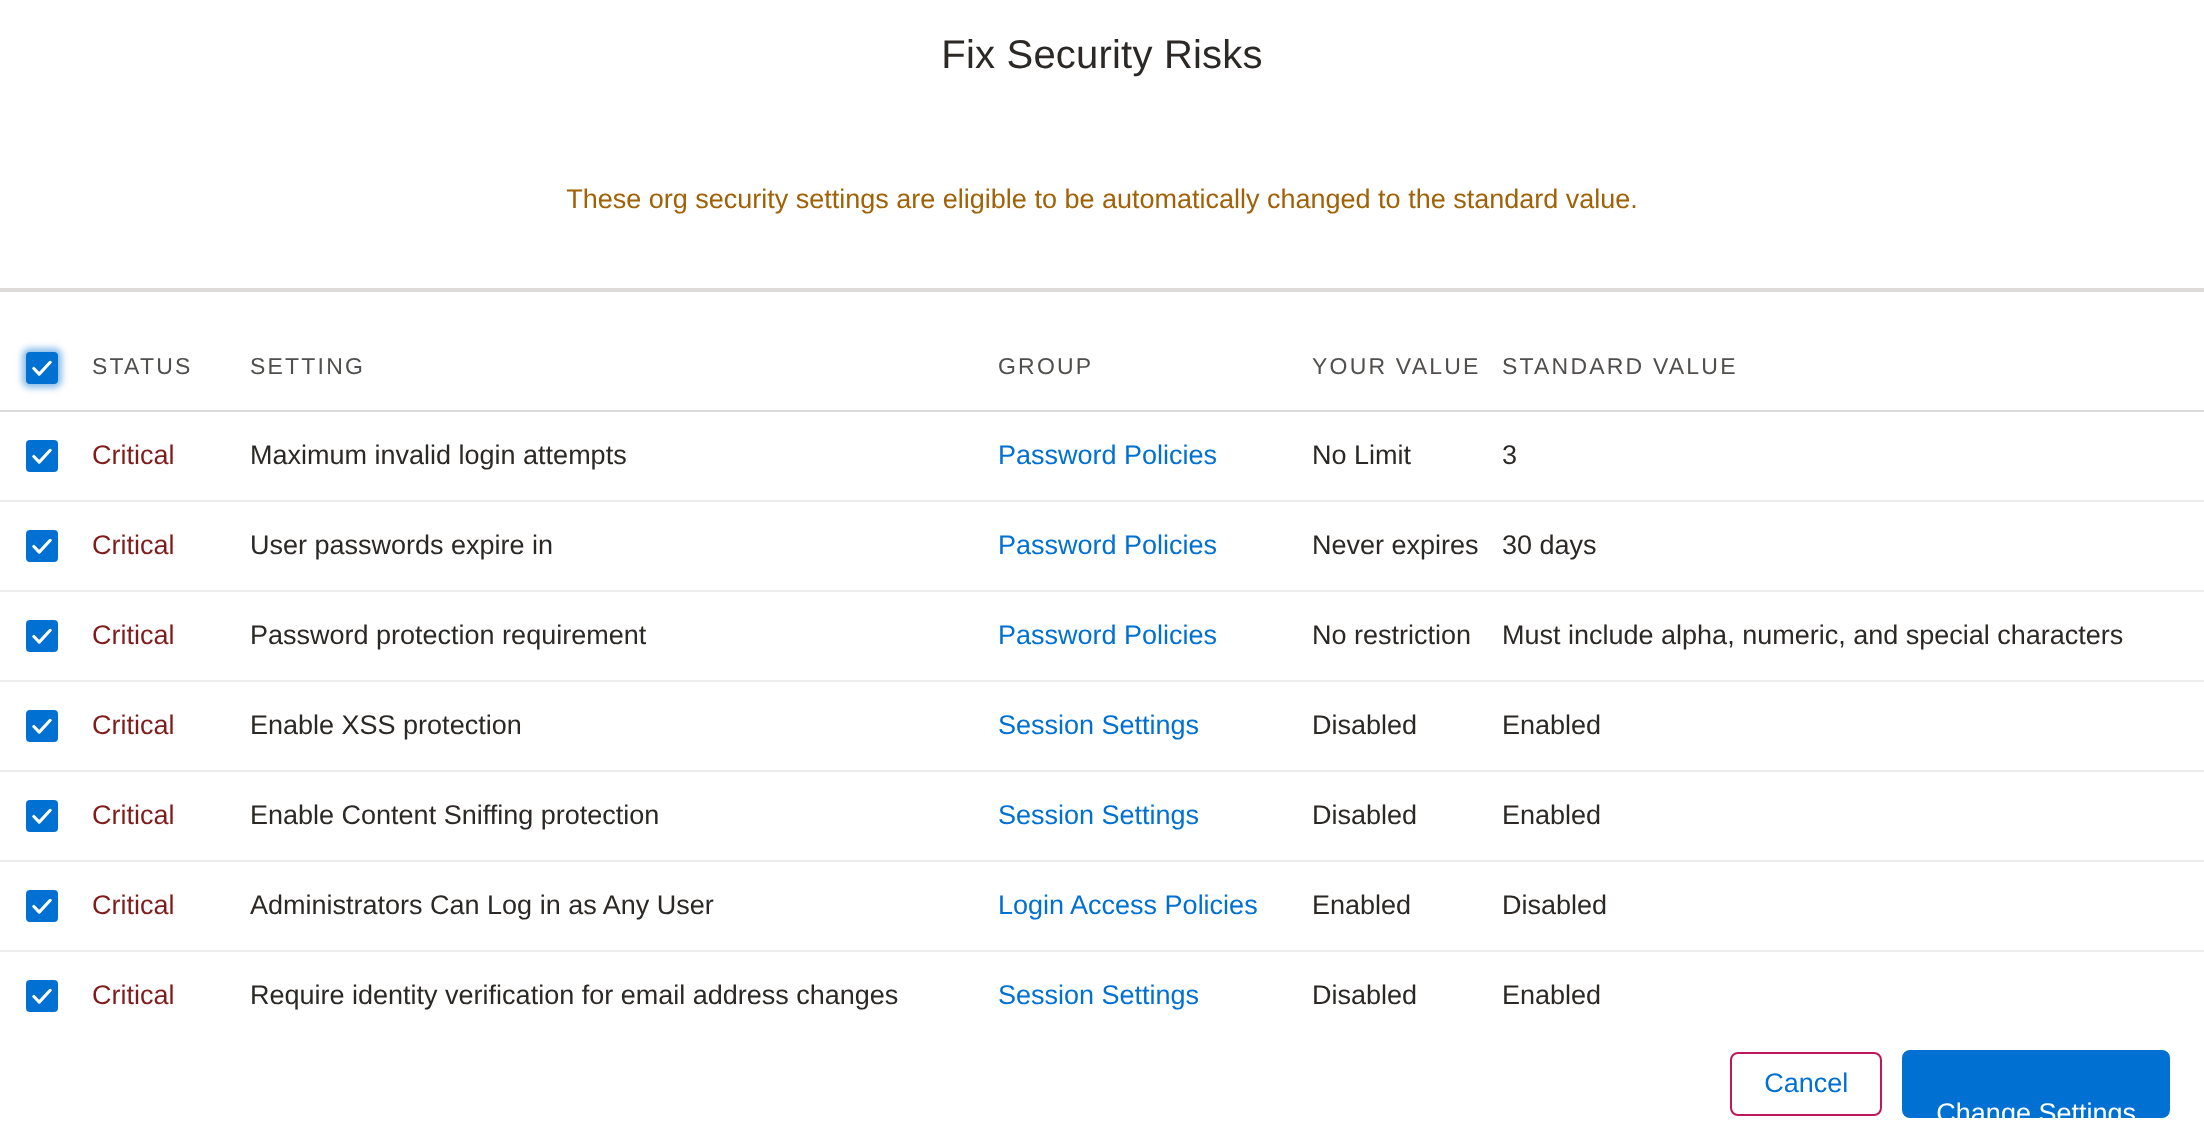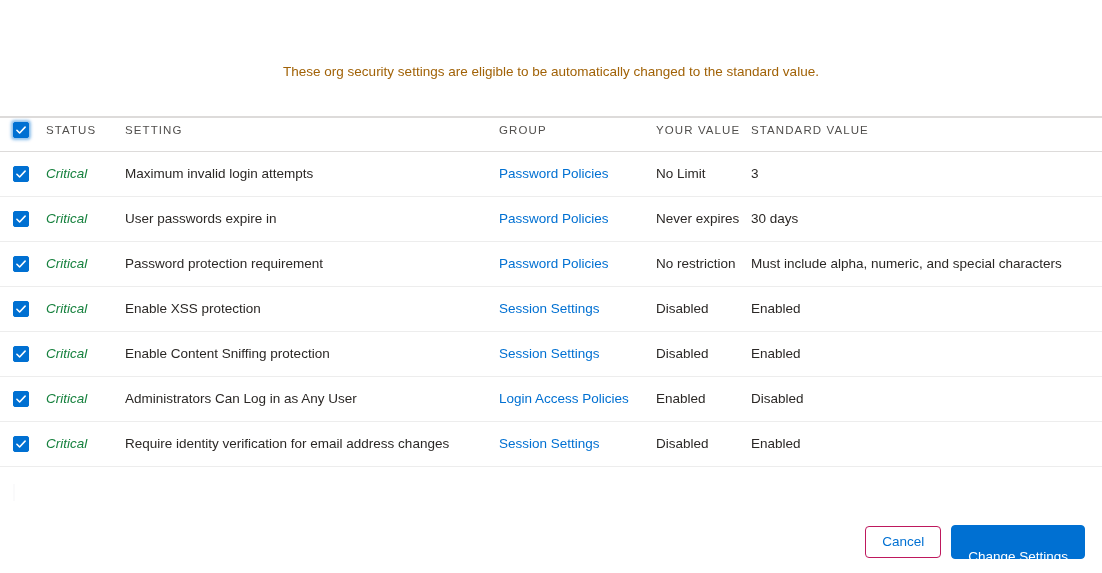--- a/index.html
+++ b/index.html
@@ -70,40 +70,40 @@
   col.c-your   { width: 95px; }
   col.c-std    { width: 351px; }
 
   thead th {
     text-align: left;
     font-weight: 400;
     font-size: 11.5px;
     letter-spacing: 1.1px;
     color: #514f4d;
     text-transform: uppercase;
-    padding: 4px 0 13px 0;
+    padding: 30px 0 13px 0;
     border-bottom: 1px solid #dddbda;
     vertical-align: middle;
     white-space: nowrap;
   }
   thead th.th-check { padding-left: 0; }
 
   tbody td {
     padding: 13px 0 13px 0;
     border-bottom: 1px solid #ededed;
     vertical-align: middle;
     color: #2b2826;
     line-height: 18px;
     font-size: 13.5px;
     white-space: nowrap;
   }
   tbody tr:last-child td { border-bottom: 1px solid #ededed; }
 
   .cell-check { text-align: left; }
-  .status-critical { color: #15803d; font-style: italic; }
+  .status-critical { color: #7f1d1d; }
   .group-link {
     color: #0070d2;
     text-decoration: none;
     cursor: pointer;
   }
 
   
   .cbox {
     width: 16px;
     height: 16px;
@@ -178,20 +178,21 @@
     border-radius: 4px;
     line-height: 30px;
   }
 </style>
 </head>
 <body>
 
 <div class="modal">
 
   <div class="modal-head">
+    <h1 class="modal-title">Fix Security Risks</h1>
     <p class="modal-subtitle">These org security settings are eligible to be automatically changed to the standard value.</p>
   </div>
 
   <div class="table-wrap">
     <table class="risk-table">
       <colgroup>
         <col class="c-check">
           <col class="c-status">
           <col class="c-setting">
         <col class="c-group">

